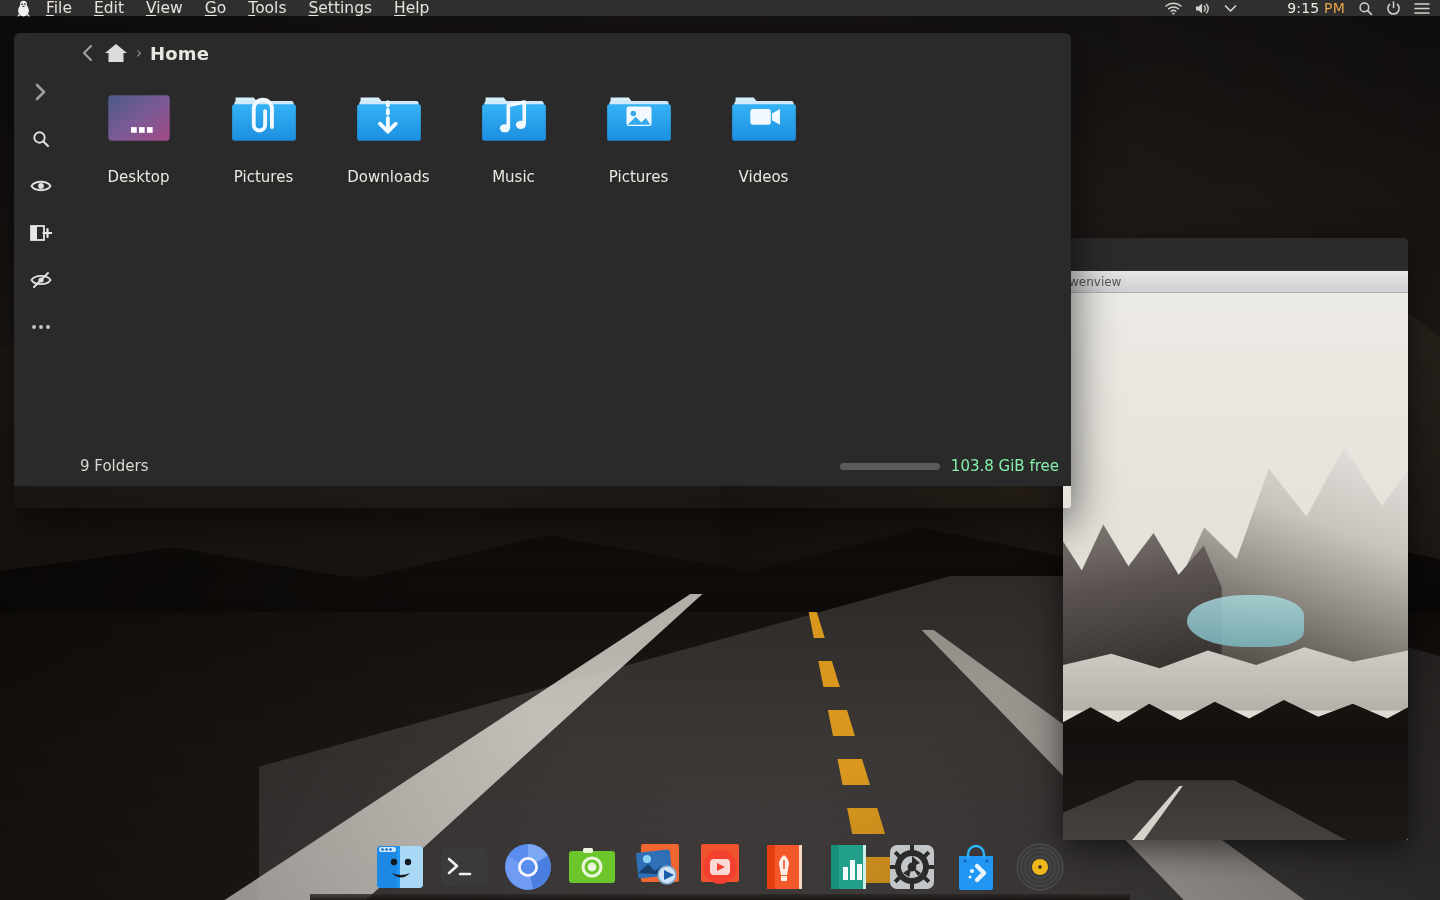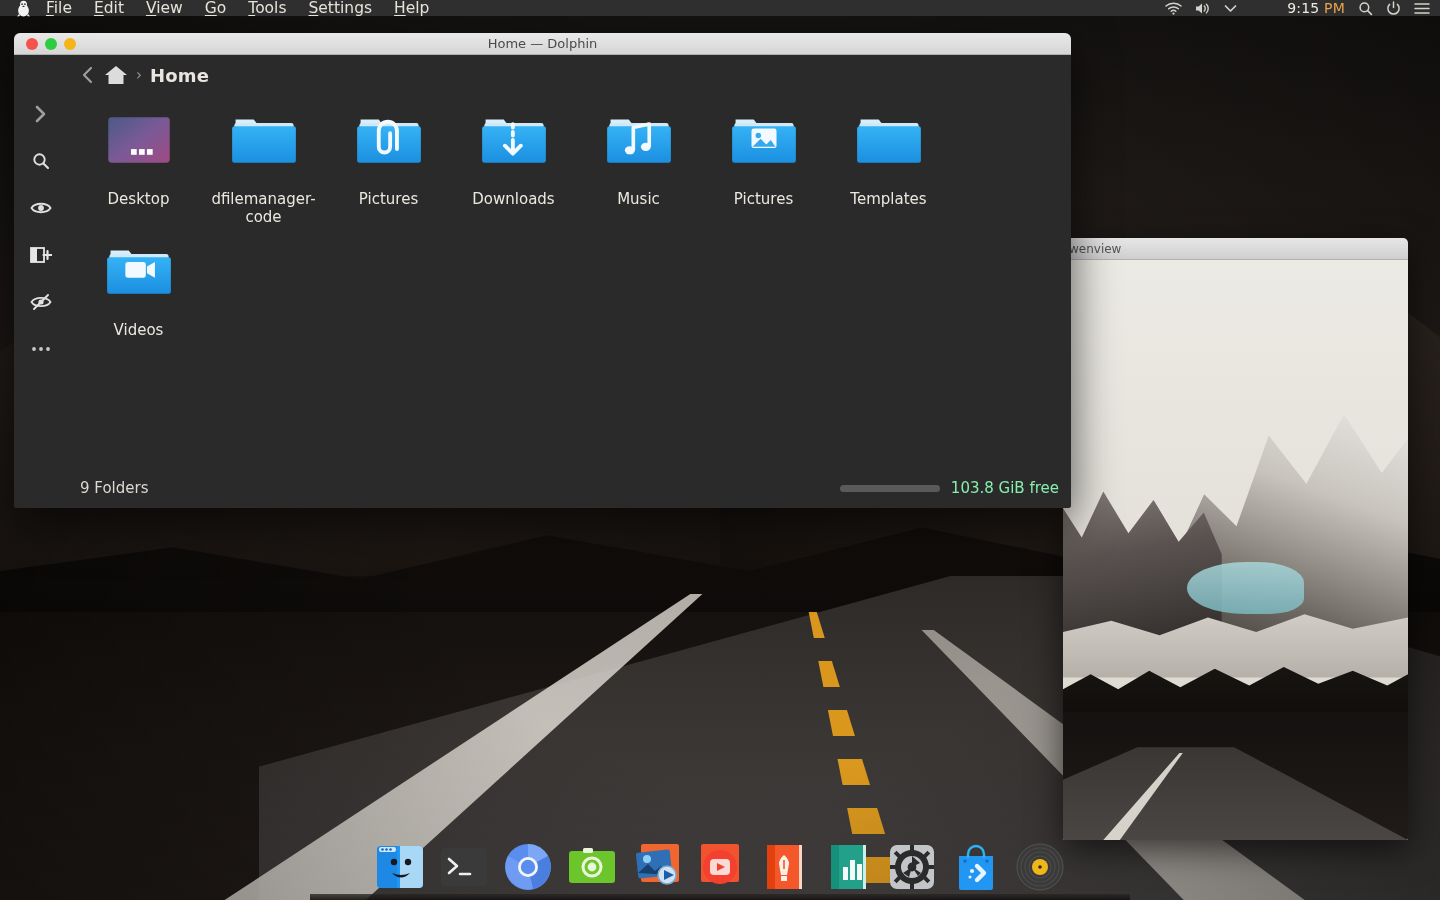--- a/index.html
+++ b/index.html
@@ -92,21 +92,21 @@
 
   
   .gwen {
     position:absolute; left:1063px; top:238px; width:345px; height:602px;
     background:#2b2b2b; border-radius:5px 5px 2px 2px;
     box-shadow:0 10px 34px rgba(0,0,0,.6); overflow:hidden; z-index:20;
   }
   .gwen-tb {
     height:22px; background:linear-gradient(180deg,#e7e7e7,#cfcfcf);
     border-bottom:1px solid #b2b2b2; display:flex; align-items:center;
-    padding-left:6px; font-size:12px; color:#555;
+    padding-left:6px; font-size:12px; color:#555;margin-top:33px;
   }
   .gwen-body { position:relative; height:580px; overflow:hidden; background:#ece9e3; }
   .gw-sky { position:absolute; inset:0; background:linear-gradient(180deg,#eceae4 0%,#e3e0d8 55%,#d8d4cb 100%); }
   .gw-peak-r {
     position:absolute; right:-8%; top:22%; width:78%; height:46%;
     background:linear-gradient(200deg,#f2f1ef 0%, #c8c4bd 40%, #6e6862 75%, #3b3531 100%);
     clip-path:polygon(0% 100%, 4% 62%, 14% 40%, 26% 52%, 38% 18%, 52% 36%, 66% 10%, 80% 32%, 92% 16%, 100% 34%, 100% 100%);
   }
   .gw-peak-l {
     position:absolute; left:-6%; top:32%; width:52%; height:36%;
@@ -257,28 +257,20 @@
       <div class="gw-glacier"></div>
       <div class="gw-scree"></div>
       <div class="gw-forest"></div>
       <div class="gw-ground"></div>
       <div class="gw-road"></div>
       <div class="gw-roadline"></div>
     </div>
   </div>
 
   <div class="dolphin">
-    <div class="dw-titlebar">
-      <div class="dw-buttons">
-        <div class="dw-btn close"></div>
-        <div class="dw-btn min"></div>
-        <div class="dw-btn max"></div>
-      </div>
-      <div class="dw-title">Home — Dolphin</div>
-    </div>
 
     <div class="dw-body">
 
       <div class="dw-sidebar">
         <div class="dw-sb-ico" title="expand">
           <svg width="20" height="20" viewBox="0 0 20 20">
               <path d="M6 3 L13 10 L6 17" fill="none" stroke="#9e9e9e" stroke-width="2.6" stroke-linecap="round" stroke-linejoin="round"></path>
             </svg>
         </div>
         <div class="dw-sb-ico" title="find">
@@ -343,37 +335,20 @@
                       <stop offset="100%" stop-color="#a04a84"></stop>
                     </linearGradient>
                   </defs>
                   <rect x="2" y="4" width="54" height="40" rx="3" fill="url(#dg)"></rect>
                   <rect x="22" y="32" width="5" height="5" fill="#ffffff"></rect>
                   <rect x="29" y="32" width="5" height="5" fill="#ffffff"></rect>
                   <rect x="36" y="32" width="5" height="5" fill="#ffffff"></rect>
                 </svg>
               </div>
               <div class="file-label">Desktop</div>
-            </div>
-            <div class="file-item">
-              <div class="file-icon">
-                <svg width="66" height="56" viewBox="0 0 58 48">
-                  <path d="M4 6 h16 l3 4 h-19 z" fill="#d7eefb"></path>
-                  <rect x="3" y="9" width="52" height="5" rx="2" fill="#cfe9f8"></rect>
-                  <path d="M3 12 h52 a2 2 0 0 1 2 2 v28 a2 2 0 0 1 -2 2 h-52 a2 2 0 0 1 -2 -2 v-28 a2 2 0 0 1 2 -2 z" fill="url(#fg)"></path>
-                  <defs>
-                    <linearGradient id="fg" x1="0" y1="0" x2="0" y2="1">
-                      <stop offset="0%" stop-color="#35b2f5"></stop>
-                      <stop offset="100%" stop-color="#1b8fe0"></stop>
-                    </linearGradient>
-                  </defs>
-                  <g transform="translate(0,0) scale(1)"></g>
-                </svg>
-              </div>
-              <div class="file-label">dfilemanager-code</div>
             </div>
             <div class="file-item">
               <div class="file-icon">
                 <svg width="66" height="56" viewBox="0 0 58 48">
                   <path d="M4 6 h16 l3 4 h-19 z" fill="#d7eefb"></path>
                   <rect x="3" y="9" width="52" height="5" rx="2" fill="#cfe9f8"></rect>
                   <path d="M3 12 h52 a2 2 0 0 1 2 2 v28 a2 2 0 0 1 -2 2 h-52 a2 2 0 0 1 -2 -2 v-28 a2 2 0 0 1 2 -2 z" fill="url(#fg)"></path>
                   <defs>
                     <linearGradient id="fg" x1="0" y1="0" x2="0" y2="1">
                       <stop offset="0%" stop-color="#35b2f5"></stop>
@@ -453,37 +428,20 @@
                 <svg width="66" height="56" viewBox="0 0 58 48">
                   <path d="M4 6 h16 l3 4 h-19 z" fill="#d7eefb"></path>
                   <rect x="3" y="9" width="52" height="5" rx="2" fill="#cfe9f8"></rect>
                   <path d="M3 12 h52 a2 2 0 0 1 2 2 v28 a2 2 0 0 1 -2 2 h-52 a2 2 0 0 1 -2 -2 v-28 a2 2 0 0 1 2 -2 z" fill="url(#fg)"></path>
                   <defs>
                     <linearGradient id="fg" x1="0" y1="0" x2="0" y2="1">
                       <stop offset="0%" stop-color="#35b2f5"></stop>
                       <stop offset="100%" stop-color="#1b8fe0"></stop>
                     </linearGradient>
                   </defs>
-                  <g transform="translate(0,0) scale(1)"></g>
-                </svg>
-              </div>
-              <div class="file-label">Templates</div>
-            </div>
-            <div class="file-item">
-              <div class="file-icon">
-                <svg width="66" height="56" viewBox="0 0 58 48">
-                  <path d="M4 6 h16 l3 4 h-19 z" fill="#d7eefb"></path>
-                  <rect x="3" y="9" width="52" height="5" rx="2" fill="#cfe9f8"></rect>
-                  <path d="M3 12 h52 a2 2 0 0 1 2 2 v28 a2 2 0 0 1 -2 2 h-52 a2 2 0 0 1 -2 -2 v-28 a2 2 0 0 1 2 -2 z" fill="url(#fg)"></path>
-                  <defs>
-                    <linearGradient id="fg" x1="0" y1="0" x2="0" y2="1">
-                      <stop offset="0%" stop-color="#35b2f5"></stop>
-                      <stop offset="100%" stop-color="#1b8fe0"></stop>
-                    </linearGradient>
-                  </defs>
                   <g transform="translate(0,0) scale(1)">
                     <rect x="17" y="16" width="18" height="14" rx="2.4" fill="#f2f9ff"></rect>
                     <path d="M36 20 L43 16 V30 L36 26 Z" fill="#f2f9ff"></path>
                   </g>
                 </svg>
               </div>
               <div class="file-label">Videos</div>
             </div>
           </div>
 

